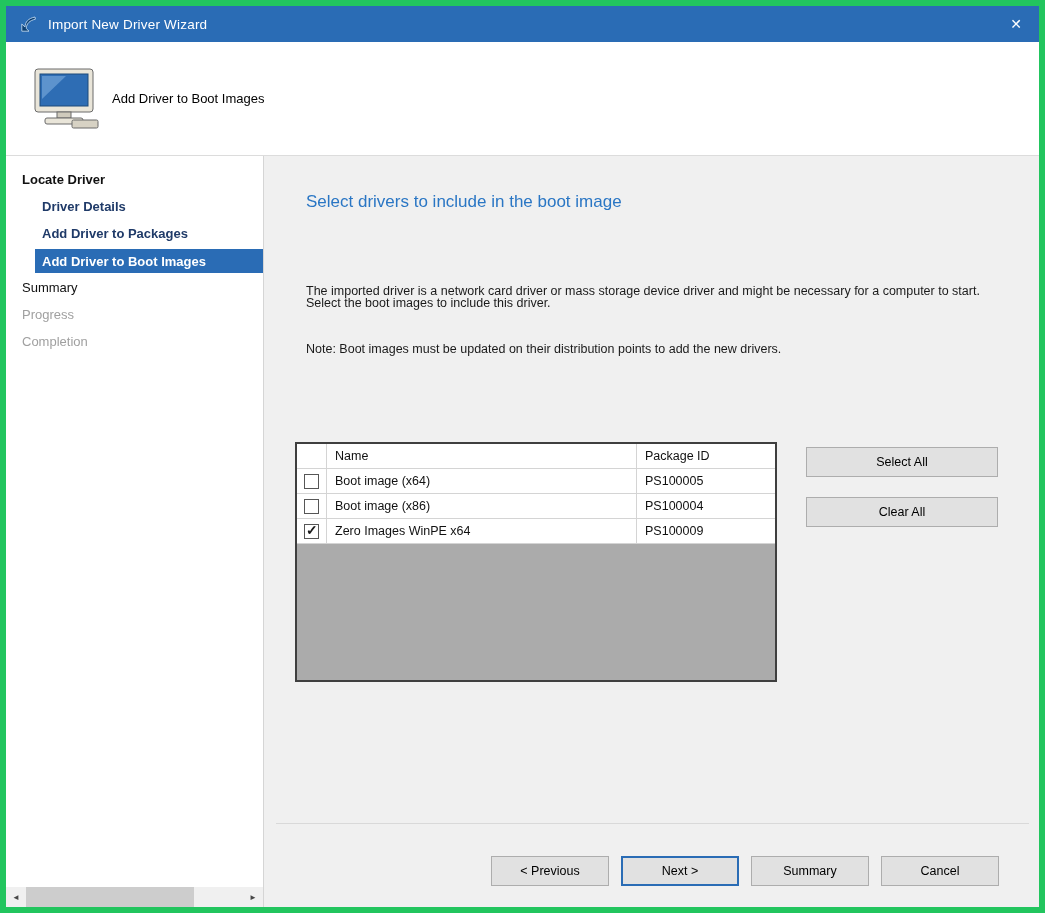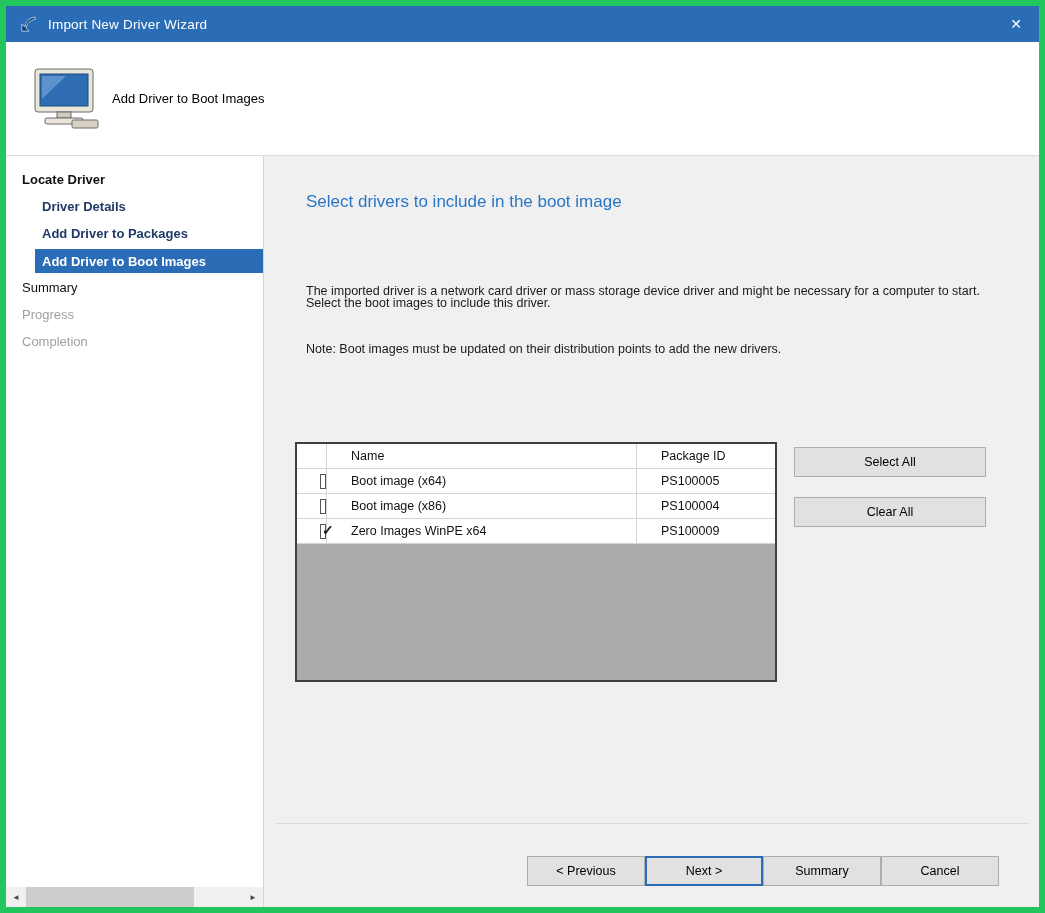--- a/index.html
+++ b/index.html
@@ -74,37 +74,37 @@
 
   
   .img-table {
     position:absolute; left:31px; top:286px; width:482px; height:240px;
     border:2px solid #3f3f3f; background:#ababab; overflow:hidden;
   }
   .trow {
     display:grid; grid-template-columns:30px 310px 1fr; height:25px;
     background:#ffffff; border-bottom:1px solid #d4d4d4; align-items:stretch;
   }
-  .trow > div { display:flex; align-items:center; font-size:12.5px; color:#111111;margin-left:16px; }
+  .trow > div { display:flex; align-items:center; font-size:12.5px; color:#111111; }
   .trow > div:not(:last-child) { border-right:1px solid #d4d4d4; }
   .cell-name, .cell-id { padding-left:8px; overflow:hidden; white-space:nowrap; }
   .cb {
     width:15px; height:15px; background:#ffffff; border:1px solid #565656;
     margin-left:7px; position:relative;
   }
   .cb[data-checked="true"]::after {
     content:"✓"; position:absolute; left:1px; top:-3px;
     font-size:14px; font-weight:bold; color:#1a1a1a;
   }
 
   
   .btn {
     background:#e1e1e1; border:1px solid #adadad; color:#000000;
     font-size:12.5px; font-family:"Liberation Sans", sans-serif;
-    display:flex; align-items:center; justify-content:center; cursor:default;
+    display:flex; align-items:center; justify-content:center; cursor:default;margin-left:12px;
   }
   .side-btn { position:absolute; left:530px; width:192px; height:30px; }
   .side-btn.first  { top:291px; }
   .side-btn.second { top:341px; }
 
   .footer-divider { position:absolute; left:12px; right:10px; top:667px; border-top:1px solid #d9d9d9; }
   .footer {
     position:absolute; top:700px; right:40px;
     display:flex; 
   }

